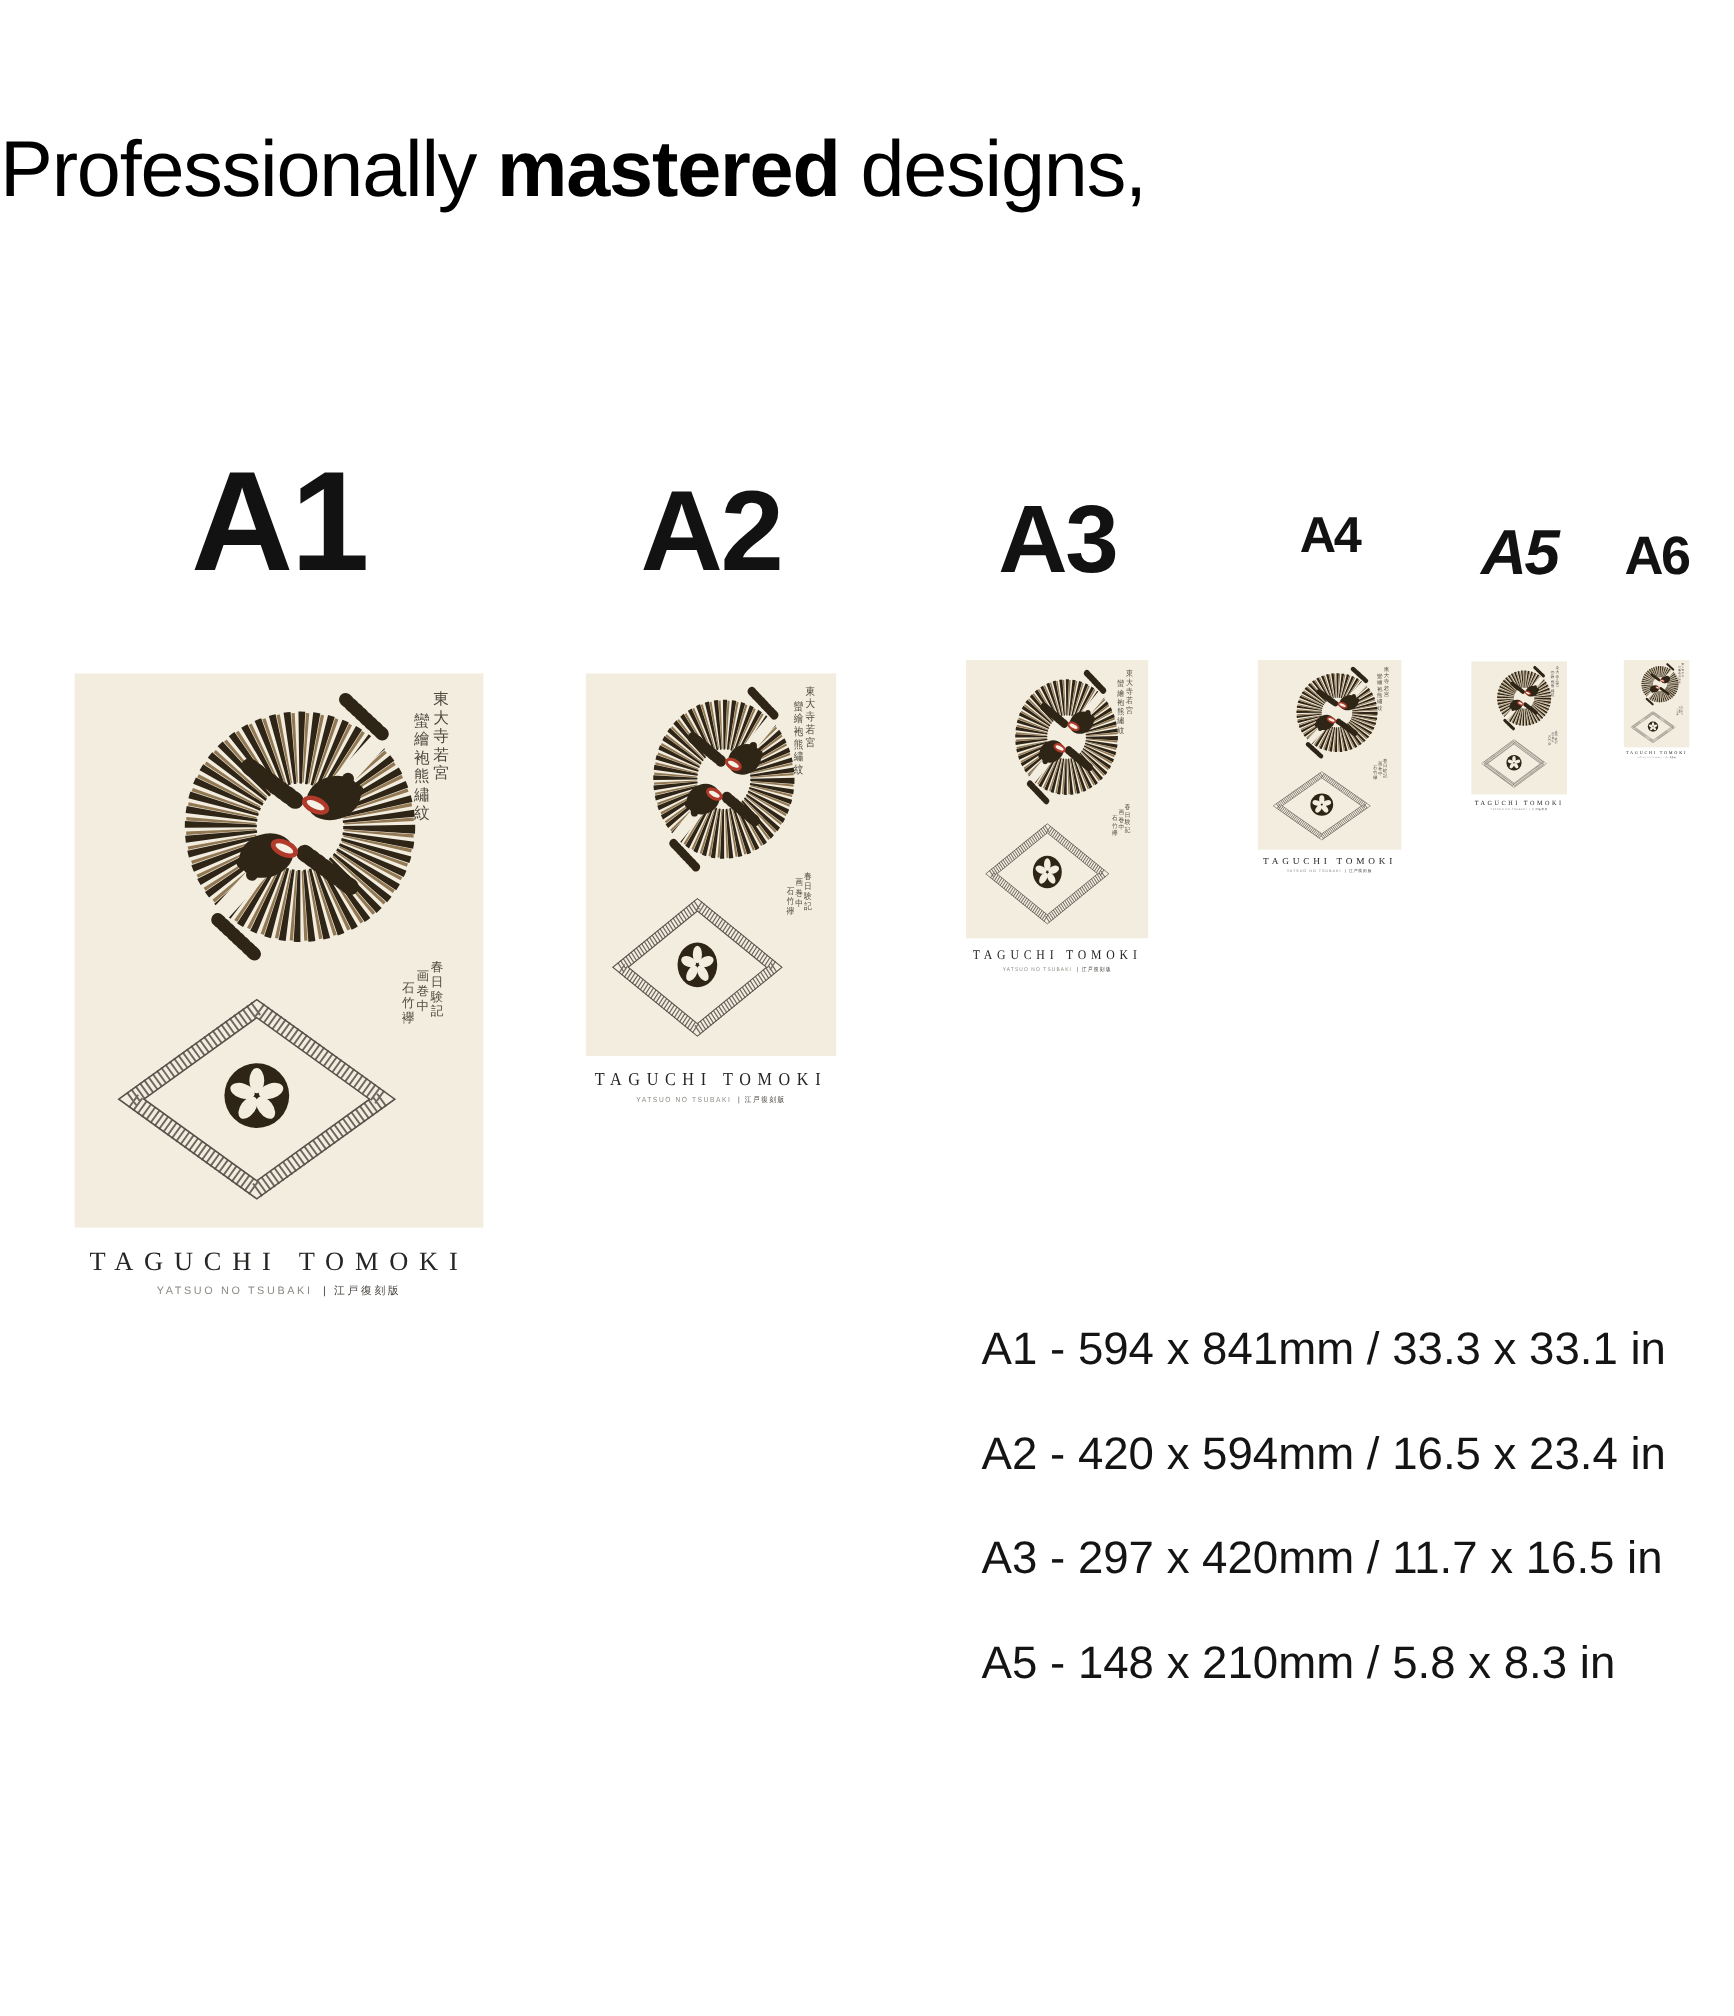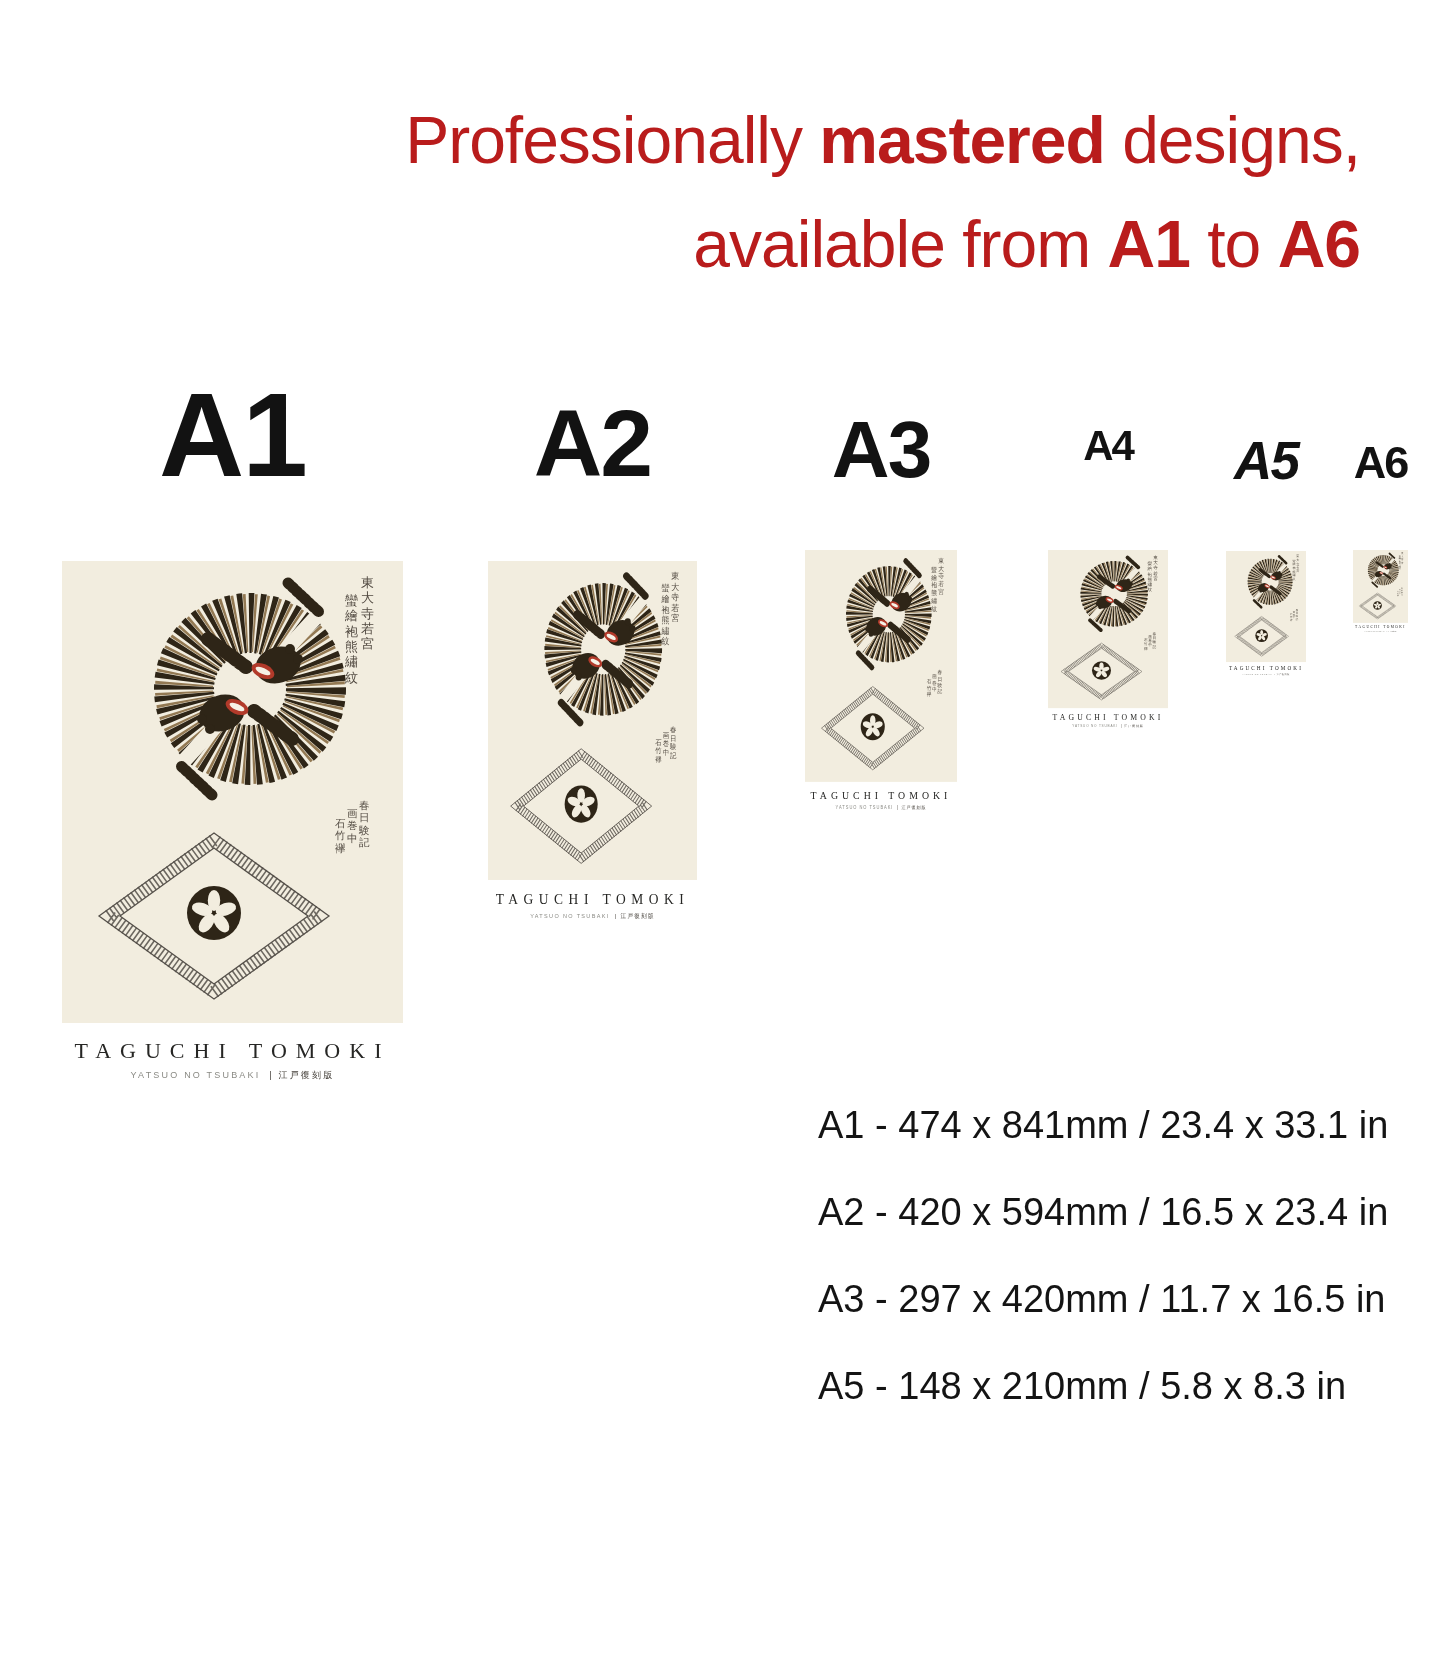--- a/index.html
+++ b/index.html
@@ -1,21 +1,21 @@
 <!DOCTYPE html>
 <html><head>
 <meta charset="utf-8">
 <style>
   html,body{margin:0;padding:0;background:#ffffff;}
   #stage{position:relative;width:1445px;height:1680px;background:#ffffff;overflow:hidden;
          font-family:"Liberation Sans",sans-serif;color:#161616;}
 
   
-  .heading{position:absolute;left:0;top:88px;width:1360px;text-align:right;
-           font-size:66px;line-height:104px;font-weight:400;color:#b91c1c;letter-spacing:-1px;}
+  .heading{position:absolute;left:0;top:88px;width:1360px;text-align:left;
+           font-size:66px;line-height:104px;font-weight:400;color:#000000;letter-spacing:-1px;}
   .heading b{font-weight:700;}
 
   
   .size-label{position:absolute;font-weight:700;color:#121212;line-height:1;
               text-align:center;letter-spacing:-2px;}
   .l-a1{left:62px;width:341px;top:376px;font-size:118px;}
   .l-a2{left:488px;width:209px;top:396px;font-size:95px;}
   .l-a3{left:805px;width:152px;top:410px;font-size:80px;}
   .l-a4{left:1048px;width:120px;top:425px;font-size:42px;}
   .l-a5{left:1226px;width:80px;top:434px;font-size:53px;font-style:italic;}
@@ -109,21 +109,20 @@
         <text x="170.5" y="517" text-anchor="middle" font-size="9" letter-spacing="2.2">
           <tspan fill="#8a8a84">YATSUO NO TSUBAKI</tspan>
           <tspan dx="4" fill="#45403a">| 江戸復刻版</tspan>
         </text>
       </g>
     </defs>
   </svg>
 
   <div class="heading">
     <div><span>Professionally </span><b>mastered</b><span> designs,</span></div>
-    <div><span>available from </span><b>A1</b><span> to </span><b>A6</b></div>
   </div>
 
   <div class="size-label l-a1">A1</div>
   <div class="size-label l-a2">A2</div>
   <div class="size-label l-a3">A3</div>
   <div class="size-label l-a4">A4</div>
   <div class="size-label l-a5">A5</div>
   <div class="size-label l-a6">A6</div>
 
   <div class="poster p-a1">
@@ -151,19 +150,19 @@
         <use href="#poster-art"></use>
       </svg>
   </div>
   <div class="poster p-a6">
     <svg viewBox="0 0 341 520" preserveAspectRatio="none">
         <use href="#poster-art"></use>
       </svg>
   </div>
 
   <div class="specs">
-    <div class="spec-line">A1 - 474 x 841mm / 23.4 x 33.1 in</div>
+    <div class="spec-line">A1 - 594 x 841mm / 33.3 x 33.1 in</div>
     <div class="spec-line">A2 - 420 x 594mm / 16.5 x 23.4 in</div>
     <div class="spec-line">A3 - 297 x 420mm / 11.7 x 16.5 in</div>
     <div class="spec-line">A5 - 148 x 210mm / 5.8 x 8.3 in</div>
   </div>
 
 </div>
 
 </body></html>

